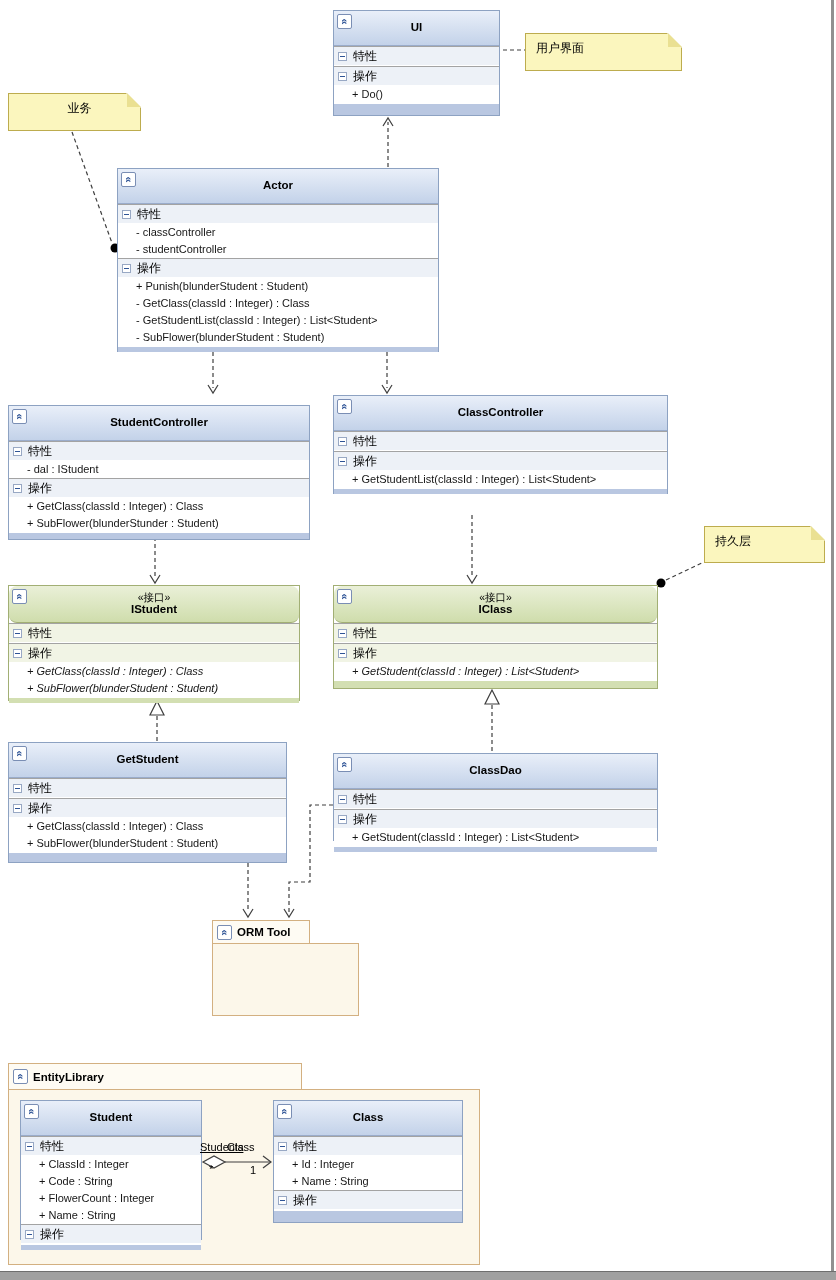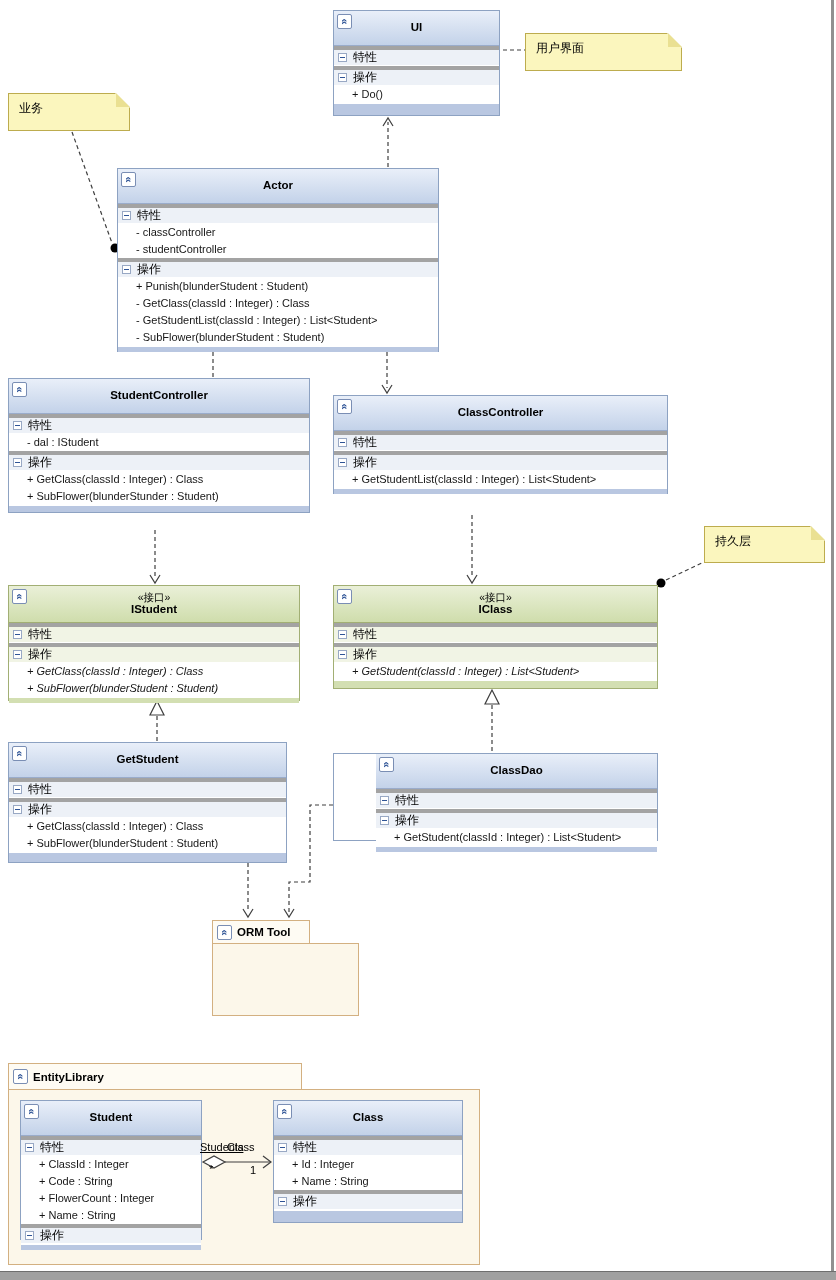--- a/index.html
+++ b/index.html
@@ -6,29 +6,29 @@
   #canvas{position:relative;width:836px;height:1280px;background:#fff;overflow:hidden;
           font-family:"Liberation Sans","DejaVu Sans",sans-serif;}
   svg.overlay{position:absolute;left:0;top:0;z-index:1;}
 
   
   .uml-class{position:absolute;display:flex;flex-direction:column;box-sizing:border-box;
              border:1px solid #8DA2C2;background:#fff;z-index:2;}
   .cls-header{position:relative;flex:none;height:34px;display:flex;flex-direction:column;
               align-items:center;justify-content:center;
               background:linear-gradient(#E9EFF9,#C3D2E9);border-bottom:1px solid #9AACCB;}
-  .iface-header{height:36px;}
+  .iface-header{height:36px;border-radius:8px;}
   .cls-title{font-weight:bold;font-size:11.5px;color:#000;line-height:1.15;}
   .stereo{font-size:10.5px;color:#000;line-height:1.15;}
   .collapse-btn{position:absolute;left:3px;top:3px;width:13px;height:13px;background:#fff;
                 border:1px solid #7A8EB4;border-radius:2px;display:flex;align-items:center;
                 justify-content:center;}
   .chev{color:#2F5496;font-size:11px;font-weight:bold;line-height:1;transform:rotate(90deg);}
   .sec-row{flex:none;height:20px;box-sizing:border-box;background:#EDF1F7;
-           border-top:4px solid #a3a3a3;border-bottom:1px solid #fff;
+           border-top:1px solid #a3a3a3;border-bottom:1px solid #fff;
            display:flex;align-items:center;gap:6px;padding-left:4px;font-size:12px;color:#000;}
   .sec-icon{flex:none;width:9px;height:9px;box-sizing:border-box;border:1px solid #98A8C4;
             background:#fff;position:relative;}
   .sec-icon::after{content:"";position:absolute;left:1px;right:1px;top:3px;height:1px;background:#2F5496;}
   .mem-row{flex:none;height:17px;line-height:17px;padding-left:18px;font-size:11px;color:#161616;
            background:#fff;white-space:nowrap;overflow:hidden;}
   .cls-footer{flex:1;min-height:5px;background:#B9C7E1;border-top:1px solid #fff;}
 
   
   .iface{border-color:#A2AF74;}
@@ -172,21 +172,21 @@
       <span class="sec-icon"></span>
       <span class="sec-label">操作</span>
     </div>
     <div class="mem-row">+ Punish(blunderStudent : Student)</div>
     <div class="mem-row">- GetClass(classId : Integer) : Class</div>
     <div class="mem-row">- GetStudentList(classId : Integer) : List&lt;Student&gt;</div>
     <div class="mem-row">- SubFlower(blunderStudent : Student)</div>
     <div class="cls-footer"></div>
   </div>
 
-  <div class="uml-class" style="left:8px;top:378px;width:302px;height:135px;">
+  <div class="uml-class" style="left:8px;top:405px;width:302px;height:135px;">
     <div class="cls-header">
       <span class="collapse-btn">
           <span class="chev">«</span>
         </span>
       <span class="cls-title">StudentController</span>
     </div>
     <div class="sec-row">
       <span class="sec-icon"></span>
       <span class="sec-label">特性</span>
     </div>
@@ -273,21 +273,21 @@
     </div>
     <div class="sec-row">
       <span class="sec-icon"></span>
       <span class="sec-label">操作</span>
     </div>
     <div class="mem-row">+ GetClass(classId : Integer) : Class</div>
     <div class="mem-row">+ SubFlower(blunderStudent : Student)</div>
     <div class="cls-footer"></div>
   </div>
 
-  <div class="uml-class" style="left:333px;top:753px;width:325px;height:88px;padding-left:42px;">
+  <div class="uml-class" style="left:333px;top:753px;width:325px;height:88px;">
     <div class="cls-header">
       <span class="collapse-btn">
           <span class="chev">«</span>
         </span>
       <span class="cls-title">ClassDao</span>
     </div>
     <div class="sec-row">
       <span class="sec-icon"></span>
       <span class="sec-label">特性</span>
     </div>
@@ -355,21 +355,21 @@
       <span class="sec-label">操作</span>
     </div>
     <div class="cls-footer"></div>
   </div>
 
   <span class="assoc-label" style="left:200px;top:1141px;text-decoration:underline;">Students</span>
   <span class="assoc-label" style="left:227px;top:1141px;">Class</span>
   <span class="assoc-label" style="left:209px;top:1163px;">*</span>
   <span class="assoc-label" style="left:250px;top:1164px;">1</span>
 
-  <div class="note" style="left:8px;top:93px;width:122px;height:38px;">
+  <div class="note" style="left:8px;top:93px;width:133px;height:38px;text-align:center;">
     <span class="note-fold-cut"></span>
     <span class="note-fold-flap"></span>
     <span>业务</span>
   </div>
   <div class="note" style="left:525px;top:33px;width:157px;height:38px;">
     <span class="note-fold-cut"></span>
     <span class="note-fold-flap"></span>
     <span>用户界面</span>
   </div>
   <div class="note" style="left:704px;top:526px;width:121px;height:37px;">

